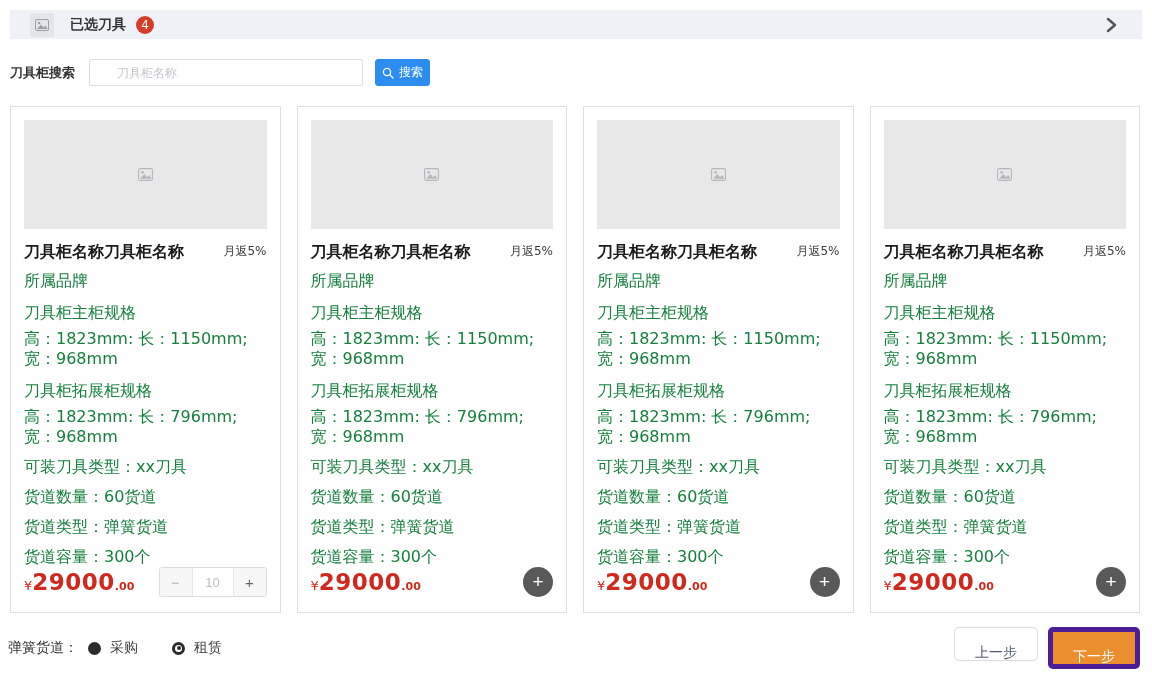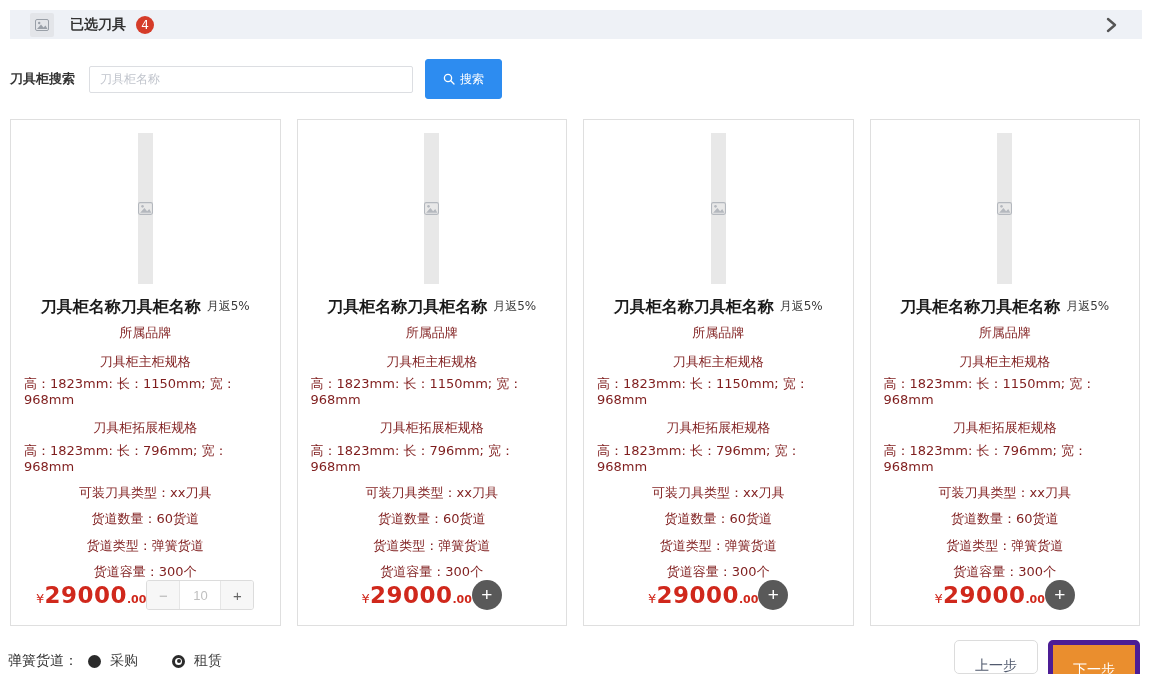--- a/index.html
+++ b/index.html
@@ -9,32 +9,32 @@
   .topbar { margin:10px 10px 0 10px; height:29px; background:#eef1f6; display:flex; align-items:center; padding:0 22px 0 20px; }
   .topbar .thumb { width:24px; height:24px; background:#e3e5e9; border-radius:2px; display:flex; align-items:center; justify-content:center; }
   .topbar .title { font-size:14px; font-weight:bold; color:#333; margin-left:16px; }
   .badge { margin-left:10px; min-width:18px; height:18px; border-radius:9px; background:#d53c29; color:#fff; font-size:12px; display:flex; align-items:center; justify-content:center; padding:0 4px; }
   .topbar .spacer { flex:1; }
   .chev { width:18px; height:18px; }
 
   
   .search-row { margin:20px 10px 0 10px; display:flex; align-items:center; }
   .search-row .lbl { font-size:13px; font-weight:600; color:#333; margin-right:14px; }
-  .search-input { width:324px; height:27px; border:1px solid #dcdee2; border-radius:2px; padding:0 10px; font-size:12px; color:#333; outline:none; }
+  .search-input { width:274px; height:27px; border:1px solid #dcdee2; border-radius:2px; padding:0 27px; font-size:12px; color:#333; outline:none; }
   .search-input::placeholder { color:#c0c4cc; }
-  .search-btn { margin-left:12px; height:40px; padding:0 17px; background:#2d8cf0; border:1px solid #2d8cf0; border-radius:3px; color:#fff; font-size:12px; display:flex; align-items:center; gap:5px; cursor:pointer; }
+  .search-btn { margin-left:12px; height:27px; padding:0 6px; background:#2d8cf0; border:1px solid #2d8cf0; border-radius:3px; color:#fff; font-size:12px; display:flex; align-items:center; gap:5px; cursor:pointer; }
 
   
   .cards { margin:20px 12px 0 10px; display:flex; gap:16px; }
-  .card { flex:1; border:1px solid #dfdfdf; background:#fff; padding:13px 13px 15px 13px; height:507px; display:flex; flex-direction:column;align-items:center; }
+  .card { flex:1; border:1px solid #dfdfdf; background:#fff; padding:13px 13px 15px 13px; height:507px; display:flex; flex-direction:column; }
   .card .img-ph { height:205px; background:#e8e8e8; display:flex; align-items:center; justify-content:center; }
   .card .title-row { margin-top:14px; display:flex; align-items:flex-start; justify-content:space-between; }
   .card .name { font-size:16px; font-weight:bold; color:#1a1a1a; line-height:1.1; }
   .card .rebate { font-size:12px; color:#3a3a3a; white-space:nowrap; margin-left:6px; }
-  .line { font-size:13px; color:#7f1d1d; margin-top:10px; line-height:1.25; }
+  .line { font-size:16px; color:#15803d; margin-top:10px; line-height:1.25; }
   .line.spec-label { margin-top:12px; }
   .line.spec-value { margin-top:6px; }
   .price-row { margin-top:auto; display:flex; align-items:center; justify-content:space-between; }
   .price { color:#d0281c; white-space:nowrap; }
   .price .cur { font-size:13px; }
   .price .amt { font-size:23px; font-weight:bold; letter-spacing:0.5px; }
   .price .cents { font-size:11px; font-weight:bold; }
 
   .stepper { display:flex; align-items:stretch; border:1px solid #dcdcdc; border-radius:3px; overflow:hidden; height:30px; }
   .stepper .st-btn { width:33px; background:#f7f7f7; border:none; color:#666; font-size:15px; cursor:pointer; display:flex; align-items:center; justify-content:center; }

